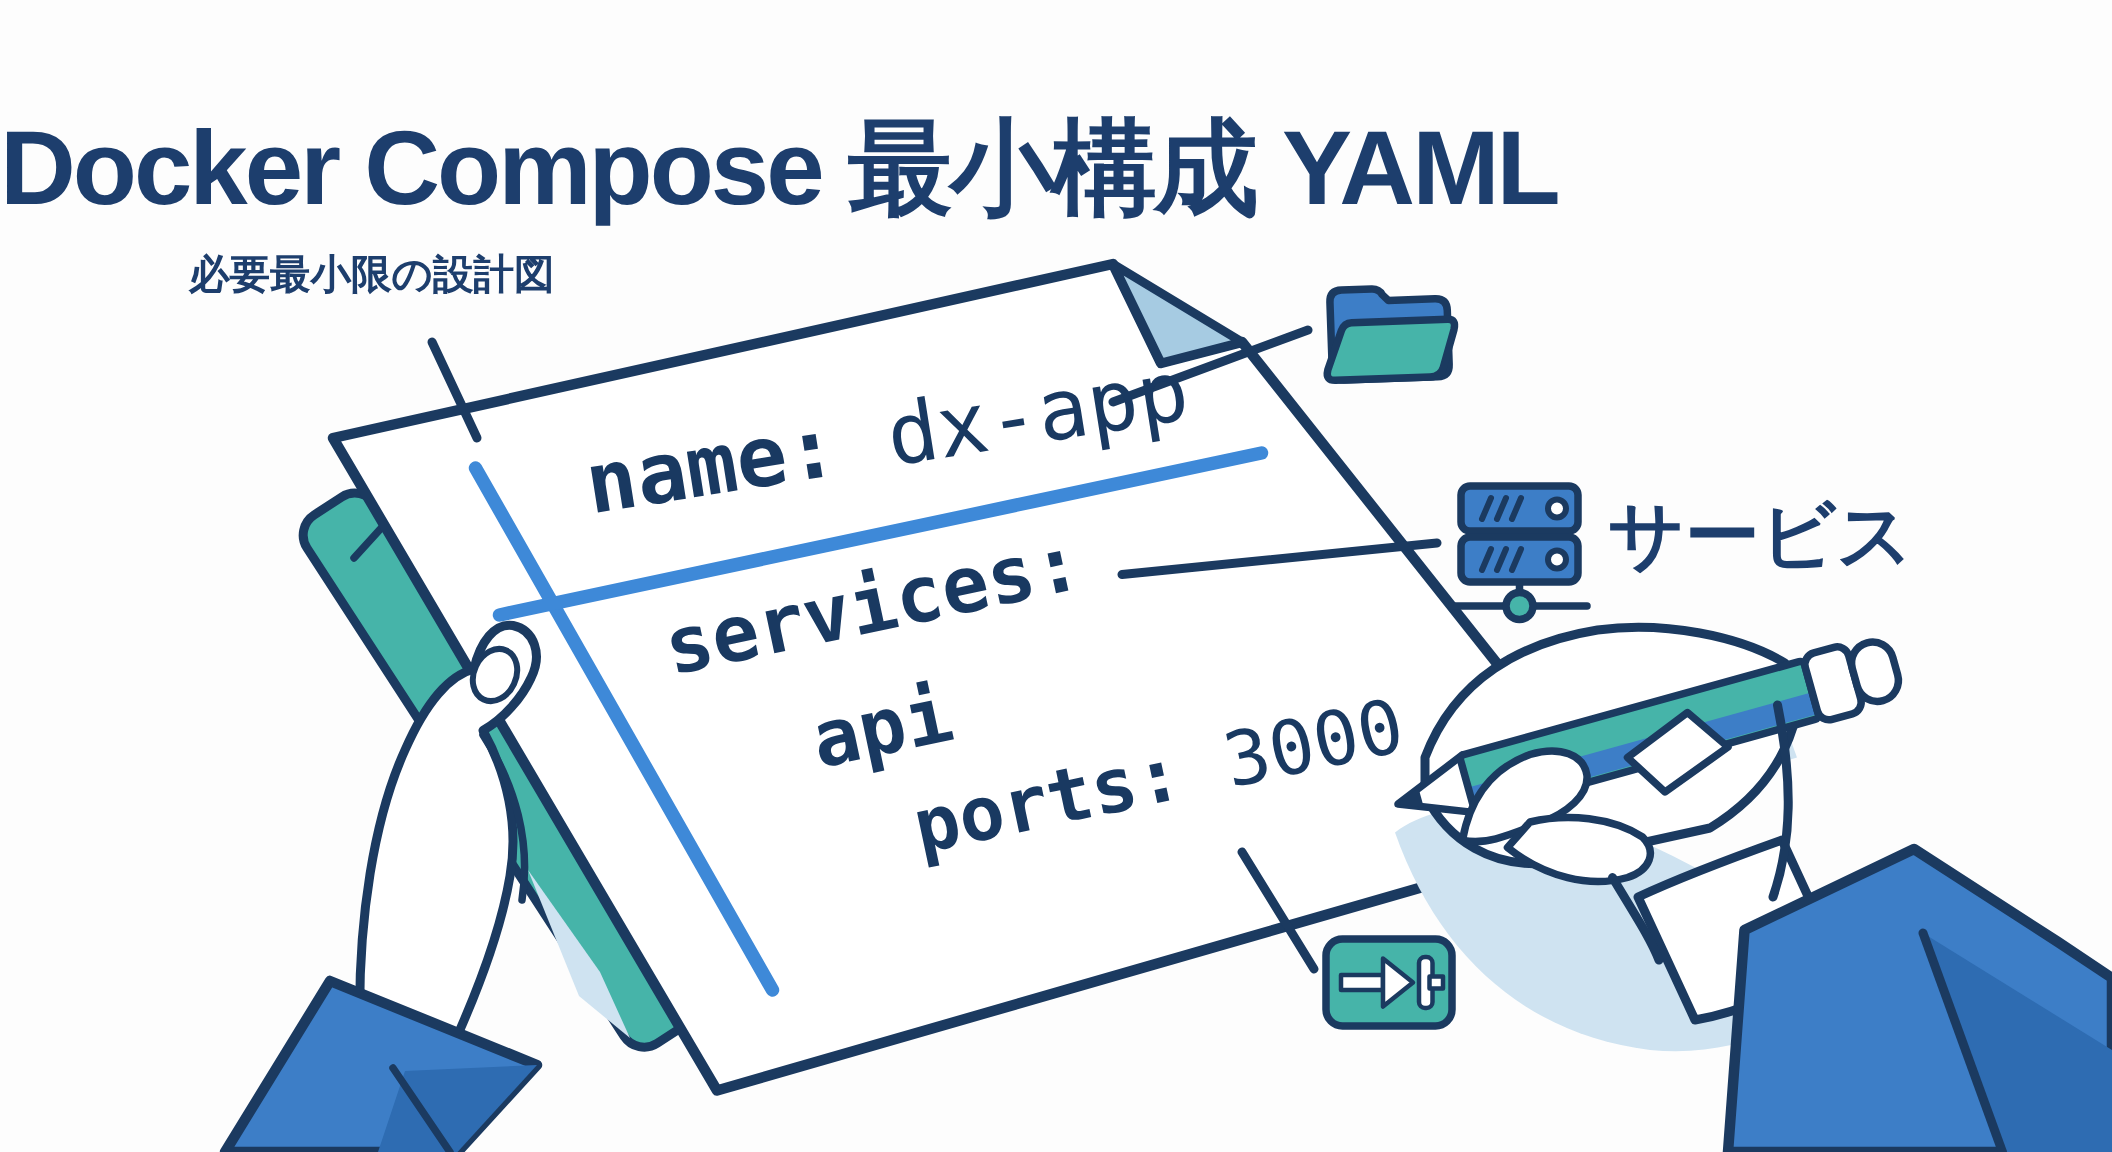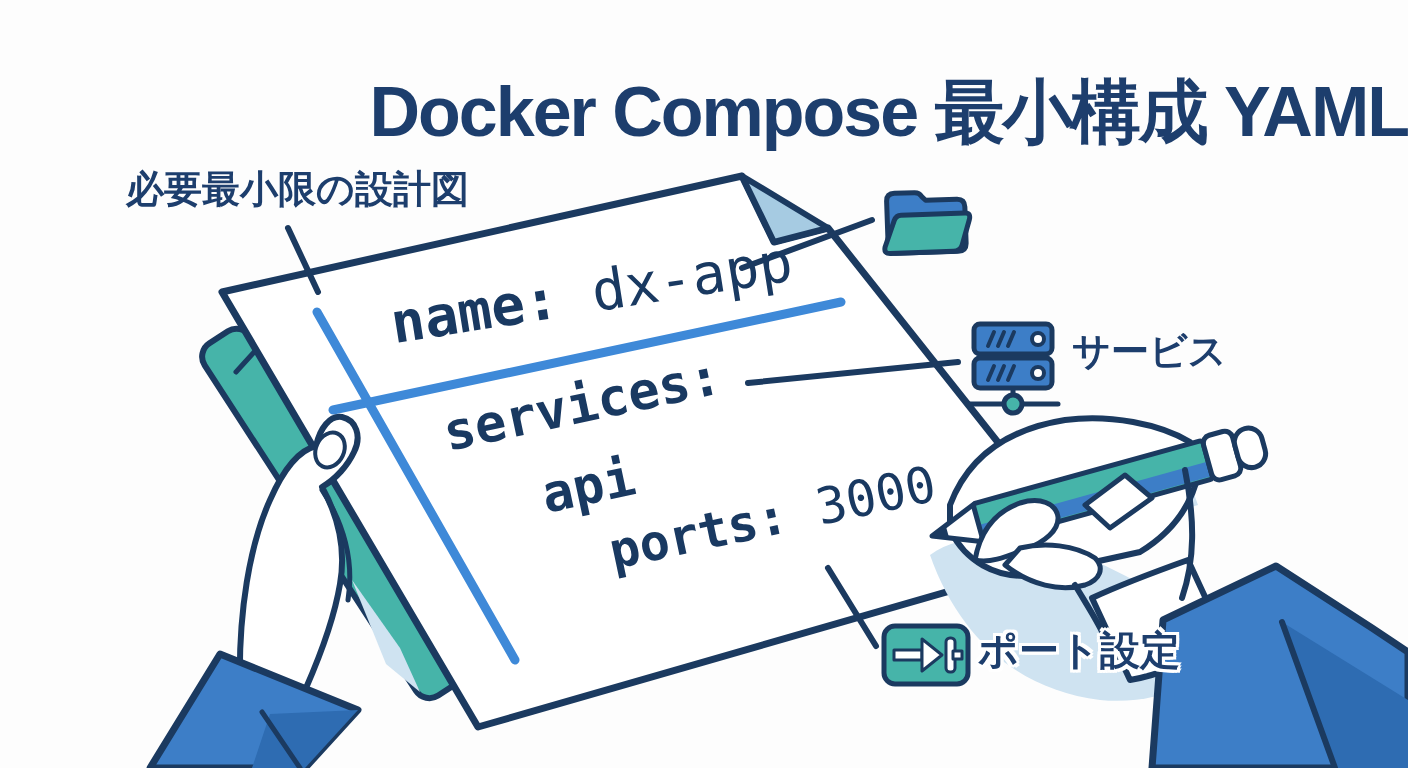--- a/index.html
+++ b/index.html
@@ -1,25 +1,25 @@
 <!DOCTYPE html>
 <html><head>
 <meta charset="utf-8">
 <style>
   html,body{margin:0;padding:0;background:#fdfdfd;}
   .stage{position:relative;width:1408px;height:768px;overflow:hidden;
          background:#fdfdfd;font-family:"Liberation Sans",sans-serif;}
   .illustration{position:absolute;left:0;top:0;width:1408px;height:768px;}
   .txt{position:absolute;color:#1d3e6d;white-space:nowrap;line-height:1;}
-  .title{left:0;right:0;top:30px;text-align:right;font-size:70px;font-weight:800;
+  .title{left:0;right:0;top:30px;text-align:left;font-size:70px;font-weight:800;
          letter-spacing:-2px;}
   .label{font-weight:700;}
-  .label-blueprint{left:126px;top:170px;font-size:38px;}
+  .label-blueprint{left:126px;top:170px;font-size:27px;}
   .label-project{left:974px;top:192px;font-size:42px;}
-  .label-service{left:1072px;top:332px;font-size:38px;}
+  .label-service{left:1072px;top:332px;font-size:50px;}
   .label-port{left:978px;top:630px;font-size:40px;
       text-shadow:-3px 0 0 #fff,3px 0 0 #fff,0 -3px 0 #fff,0 3px 0 #fff,
                   -3px -3px 0 #fff,3px 3px 0 #fff,-3px 3px 0 #fff,3px -3px 0 #fff;}
   .code{position:absolute;font-family:"DejaVu Sans Mono","Liberation Mono",monospace;
         color:#19396100;color:#193961;transform-origin:left top;}
   .code .k{font-weight:800;}
   .code .v{font-weight:500;margin-left:0.62em;}
   .code-name{left:386px;top:292px;font-size:56px;transform:rotate(-9deg);}
   .code-services{left:438px;top:404px;font-size:52px;font-weight:800;transform:rotate(-12deg);}
   .code-api{left:536px;top:466px;font-size:52px;font-weight:800;transform:rotate(-12deg);}
@@ -122,21 +122,20 @@
       <polygon points="1152,768 1163,620 1276,566 1372,628 1408,652 1408,768" fill="#3d7ec7" stroke="#1b3a60" stroke-width="7"></polygon>
       <polygon points="1282,622 1408,700 1408,768 1335,768" fill="#2e6cb2"></polygon>
       <line x1="1282" y1="622" x2="1335" y2="768" stroke="#1b3a60" stroke-width="6"></line>
     </g>
   </svg>
 
   <h1 class="txt title">Docker Compose 最小構成 YAML</h1>
 
   <div class="txt label label-blueprint">必要最小限の設計図</div>
   <div class="txt label label-service">サービス</div>
-  <div class="txt label label-port">ポート設定</div>
 
   <div class="code code-name">
     <span class="k">name:</span><span class="v">dx-app</span>
   </div>
   <div class="code code-services">
     <span>services:</span>
   </div>
   <div class="code code-api">
     <span>api</span>
   </div>

